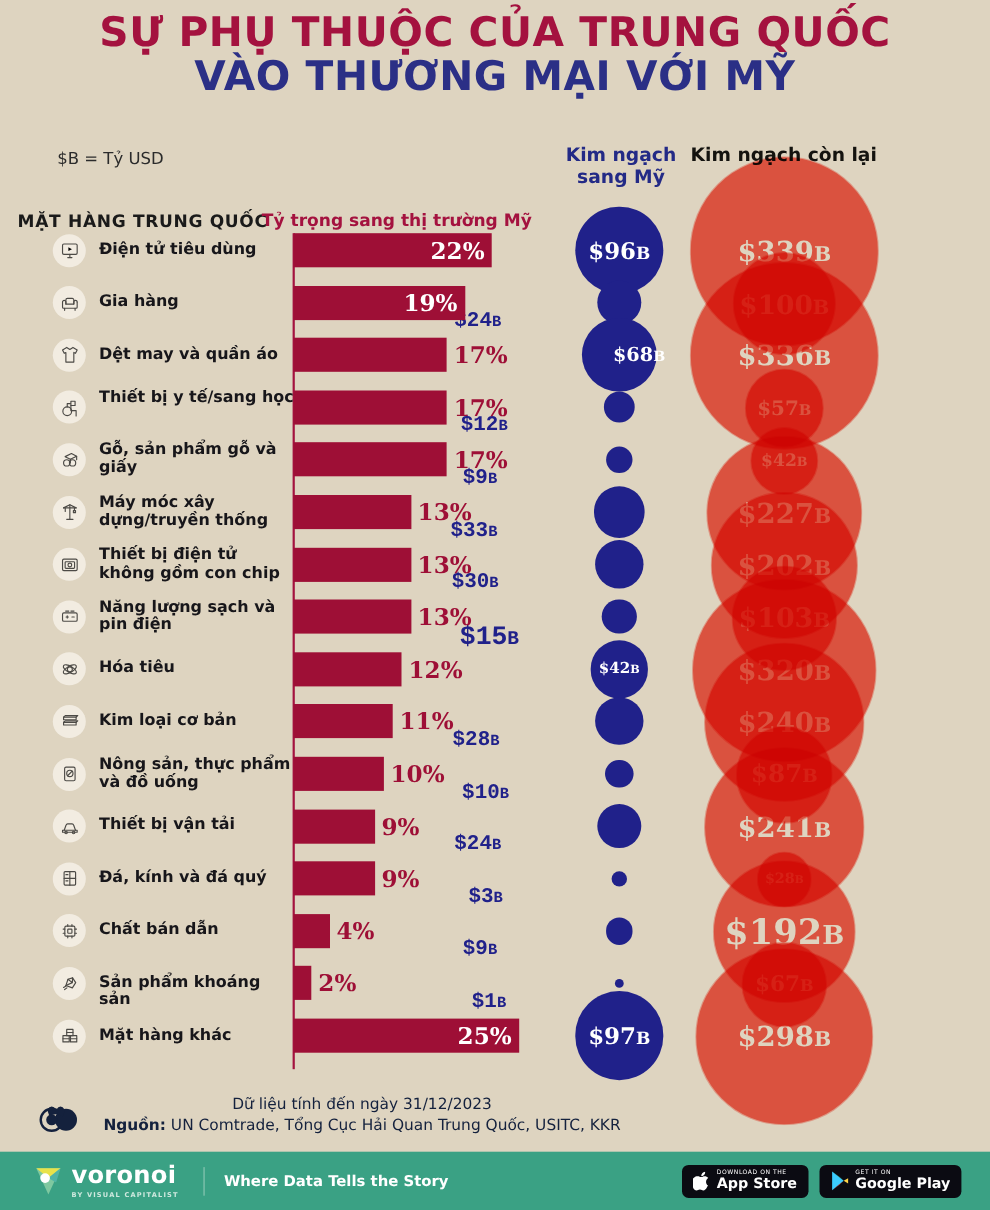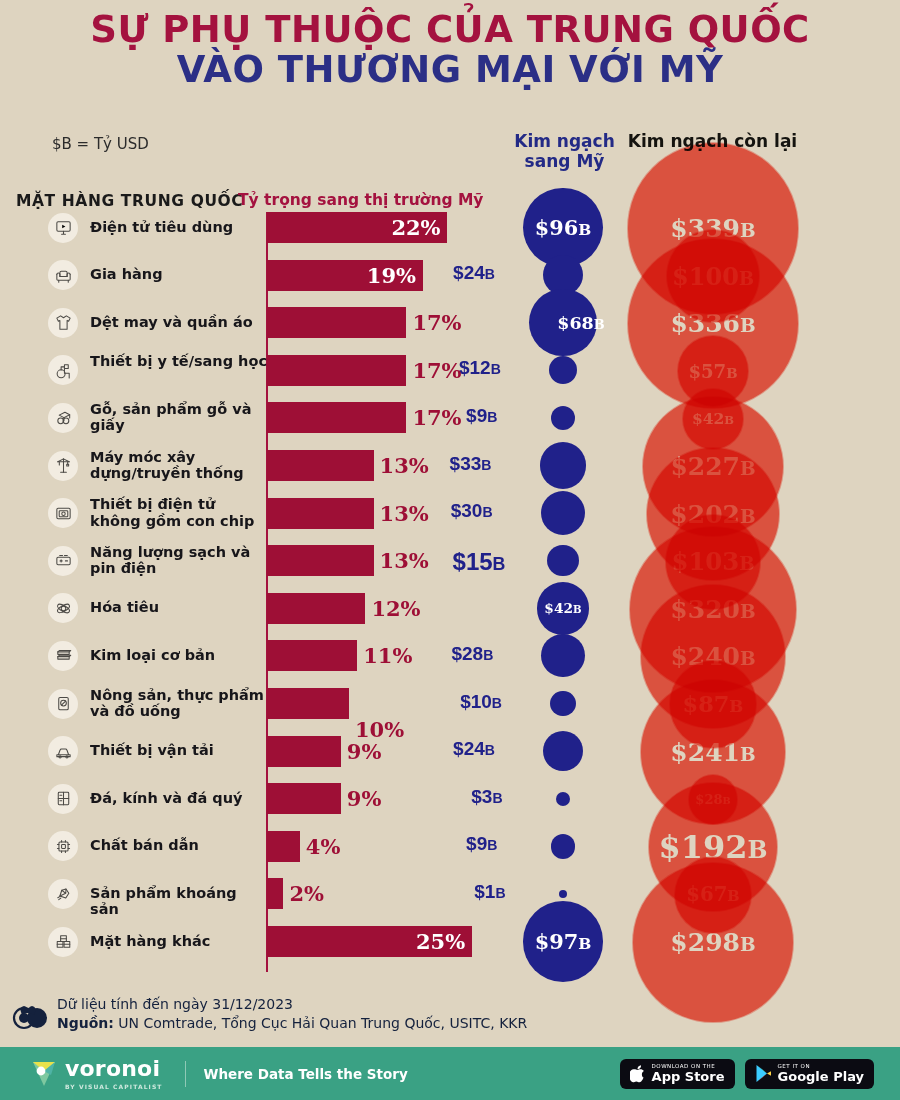--- a/index.html
+++ b/index.html
@@ -78,29 +78,29 @@
   .bub-blue{background:#20218a;}
   .bub-red{background:#fb6253;mix-blend-mode:multiply;border:1px solid rgba(255,255,255,.55);}
   .bub-lbl{
     font-family:"DejaVu Serif","Liberation Serif",serif;
     font-weight:bold;white-space:nowrap;
   }
   .bub-lbl .sfx{font-size:.74em;}
   .lbl-in{color:#ffffff;}
   .lbl-out{
     position:absolute;color:#20218a;
-    font-family:Liberation Sans, sans-serif;font-weight:bold;
-    white-space:nowrap;text-align:center;
+    font-family:Liberation Mono, monospace;font-weight:bold;
+    white-space:nowrap;text-align:left;margin-top:18px;
   }
   .lbl-out .sfx{font-size:.74em;}
 
   .red-layer{position:absolute;left:0;top:0;width:900px;height:1100px;}
 
   
-  .foot{position:absolute;left:12px;top:995px;display:flex;align-items:center;gap:9px;}
+  .foot{position:absolute;left:35px;top:995px;display:flex;align-items:center;gap:23px;text-align:center;}
   .foot-txt{font-size:14px;color:#14213d;line-height:1.38;}
   .foot-txt b{font-weight:bold;}
 
   
   .bottom{
     position:absolute;left:0;top:1047px;width:900px;height:53px;background:#3aa184;
     display:flex;align-items:center;
   }
   .vlogo{display:flex;align-items:center;margin-left:30px;gap:7px;}
   .vname{color:#fff;font-weight:bold;font-size:22px;letter-spacing:.2px;line-height:1;}
@@ -336,21 +336,21 @@
       <div class="bar-val outside" style="top: 434.4px; left: 363.2px;">11%</div>
       <div class="icon-circle" style="top: 482.5px;">
         <svg width="19" height="19" viewBox="0 0 20 20" fill="none" stroke="#4c4a46" stroke-width="1.1" stroke-linecap="round" stroke-linejoin="round">
           <rect x="5" y="3.6" width="10" height="13" rx="1.4"></rect>
           <circle cx="10" cy="9.6" r="3"></circle>
           <path d="M7.8 11.8l4.4-4.4"></path>
         </svg>
       </div>
       <div class="row-label" style="top: 480.5px;">Nông sản, thực phẩm và đồ uống</div>
       <div class="bar" style="top: 482px; width: 82px;"></div>
-      <div class="bar-val outside" style="top: 508px; left: 355px;">10%</div>
+      <div class="bar-val outside" style="top: 482px; left: 355px;">10%</div>
       <div class="icon-circle" style="top: 530.1px;">
         <svg width="19" height="19" viewBox="0 0 20 20" fill="none" stroke="#4c4a46" stroke-width="1.1" stroke-linecap="round" stroke-linejoin="round">
           <path d="M3 13.4h14v2H3z"></path>
           <path d="M4.6 13.4l1.8-5a1.6 1.6 0 011.5-1.1h4.2a1.6 1.6 0 011.5 1.1l1.8 5"></path>
           <circle cx="6.4" cy="15.6" r="1.2"></circle>
           <circle cx="13.6" cy="15.6" r="1.2"></circle>
         </svg>
       </div>
       <div class="row-label" style="top: 536.1px;">Thiết bị vận tải</div>
       <div class="bar" style="top: 529.6px; width: 73.8px;"></div>

